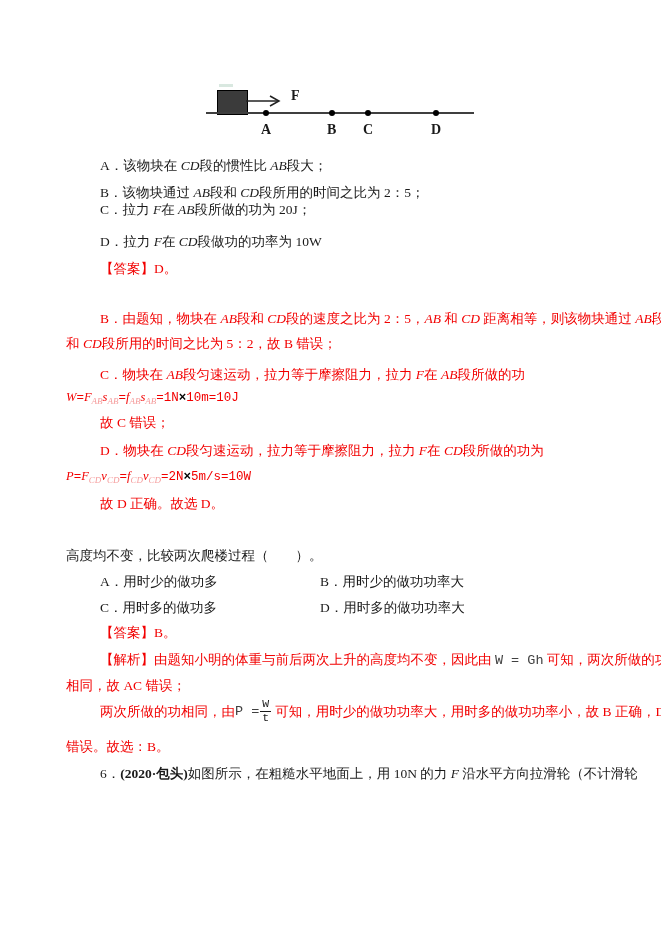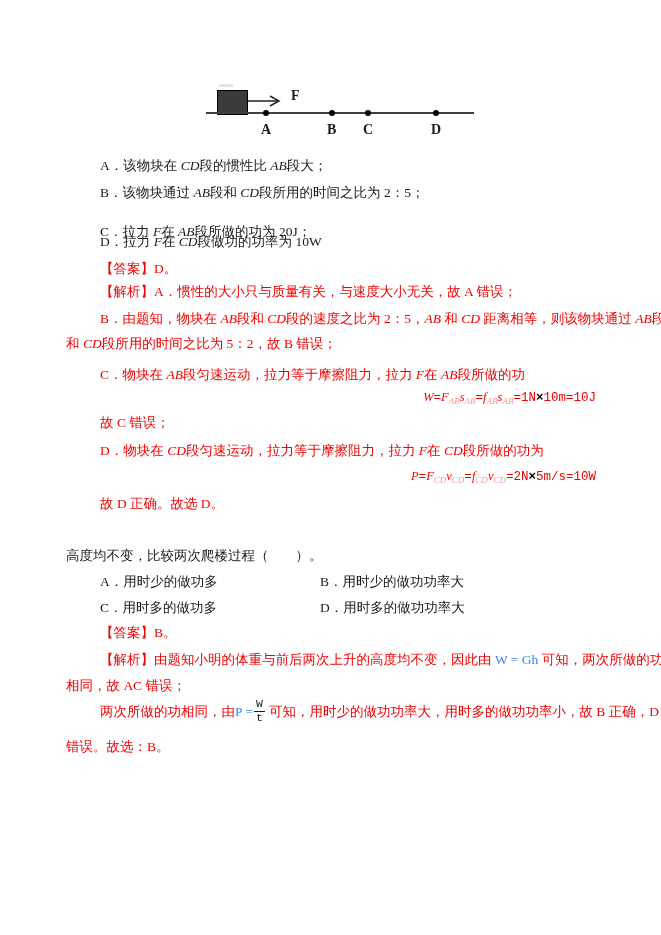--- a/index.html
+++ b/index.html
@@ -1,29 +1,29 @@
 <!DOCTYPE html>
 <html><head>
 <meta charset="utf-8">
 <style>
   html,body{margin:0;padding:0;background:#ffffff;}
   .page{position:relative;width:661px;height:935px;background:#ffffff;overflow:hidden;
         font-family:"Liberation Serif","DejaVu Serif",serif;color:#1a1a1a;}
   .ln{position:absolute;left:100px;white-space:nowrap;font-size:13.5px;height:19px;line-height:19px;}
   .cont{left:66px;}
   .red{color:#f20000;}
-  .ctr{left:66px;width:530px;text-align:right;font-size:12.5px;}
+  .ctr{left:66px;width:530px;text-align:left;font-size:12.5px;}
   .ctr span{font-family:"Liberation Mono","DejaVu Sans Mono",monospace;}
   .ctr .it{font-family:"Liberation Serif",serif;}
   .it{font-style:italic;}
   .bd{font-weight:bold;}
   .sb{font-size:9px;font-style:italic;color:#f59c9c;vertical-align:-3px;
       font-family:"Liberation Serif",serif !important;}
   .x{color:#000000;font-weight:bold;}
-  .bk{color:#3b82f6;font-family:Liberation Serif, serif;}
+  .bk{color:#404040;font-family:Liberation Mono, monospace;}
   .lnf{display:flex;align-items:center;height:34px;}
   .frac{display:inline-flex;flex-direction:column;align-items:center;color:#1a1a1a;
         font-family:"Liberation Mono","DejaVu Sans Mono",monospace;
         font-size:11.5px;line-height:1.1;margin:0 4px 0 1px;}
   .frac .num{display:block;border-bottom:1.4px solid #1a1a1a;padding:0 2px;}
   .frac .den{display:block;}
   
   .diagram{position:absolute;left:0;top:0;width:661px;height:150px;}
   .smudge{position:absolute;left:219px;top:84px;width:14px;height:3px;background:#d9e8e0;}
   .block{position:absolute;left:217px;top:90px;width:29px;height:23px;background:#3b3b3b;border:1px solid #000;}
@@ -52,25 +52,24 @@
     <div class="dot" style="left:365px"></div>
     <div class="dot" style="left:433px"></div>
     <span class="ptlabel" style="left:261px">A</span>
     <span class="ptlabel" style="left:327px">B</span>
     <span class="ptlabel" style="left:363px">C</span>
     <span class="ptlabel" style="left:431px">D</span>
   </div>
 
   <div class="ln" style="top:156px"><span>A．该物块在 </span><span class="it">CD</span><span>段的惯性比 </span><span class="it">AB</span><span>段大；</span></div>
   <div class="ln" style="top:183px"><span>B．该物块通过 </span><span class="it">AB</span><span>段和 </span><span class="it">CD</span><span>段所用的时间之比为 2：5；</span></div>
-  <div class="ln" style="top:222px"><span>C．拉力 </span><span class="it">F</span><span>在 </span><span class="it">AB</span><span>段所做的功为 20J；</span></div>
+  <div class="ln" style="top:200px"><span>C．拉力 </span><span class="it">F</span><span>在 </span><span class="it">AB</span><span>段所做的功为 20J；</span></div>
   <div class="ln" style="top:232px"><span>D．拉力 </span><span class="it">F</span><span>在 </span><span class="it">CD</span><span>段做功的功率为 10W</span></div>
 
   <div class="ln red" style="top:259px">【答案】D。</div>
-  <div class="ln red" style="top:282px">【解析】A．惯性的大小只与质量有关，与速度大小无关，故 A 错误；</div>
   <div class="ln red" style="top:309px"><span>B．由题知，物块在 </span><span class="it">AB</span><span>段和 </span><span class="it">CD</span><span>段的速度之比为 2：5，</span><span class="it">AB</span><span> 和 </span><span class="it">CD</span><span> 距离相等，则该物块通过 </span><span class="it">AB</span><span>段</span></div>
   <div class="ln cont red" style="top:334px"><span>和 </span><span class="it">CD</span><span>段所用的时间之比为 5：2，故 B 错误；</span></div>
   <div class="ln red" style="top:365px"><span>C．物块在 </span><span class="it">AB</span><span>段匀速运动，拉力等于摩擦阻力，拉力 </span><span class="it">F</span><span>在 </span><span class="it">AB</span><span>段所做的功</span></div>
 
   <div class="ln ctr red" style="top:388px"><span class="it">W</span><span>=</span><span class="it">F</span><span class="sb">AB</span><span class="it">s</span><span class="sb">AB</span><span>=</span><span class="it">f</span><span class="sb">AB</span><span class="it">s</span><span class="sb">AB</span><span>=1N</span><span class="x">×</span><span>10m=10J</span></div>
 
   <div class="ln red" style="top:413px">故 C 错误；</div>
   <div class="ln red" style="top:441px"><span>D．物块在 </span><span class="it">CD</span><span>段匀速运动，拉力等于摩擦阻力，拉力 </span><span class="it">F</span><span>在 </span><span class="it">CD</span><span>段所做的功为</span></div>
 
   <div class="ln ctr red" style="top:467px"><span class="it">P</span><span>=</span><span class="it">F</span><span class="sb">CD</span><span class="it">v</span><span class="sb">CD</span><span>=</span><span class="it">f</span><span class="sb">CD</span><span class="it">v</span><span class="sb">CD</span><span>=2N</span><span class="x">×</span><span>5m/s=10W</span></div>
@@ -89,14 +88,15 @@
     <span>两次所做的功相同，由 </span>
       <span class="bk">P = </span>
       <span class="frac">
         <span class="num">W</span>
         <span class="den">t</span>
       </span>
       <span>可知，用时少的做功功率大，用时多的做功功率小，故 B 正确，D</span>
   </div>
   <div class="ln cont red" style="top:737px">错误。故选：B。</div>
 
+  <div class="ln" style="top:764px"><span>6．</span><span class="bd">(2020·包头)</span><span>如图所示，在粗糙水平地面上，用 10N 的力 </span><span class="it">F</span><span> 沿水平方向拉滑轮（不计滑轮</span></div>
 
 </div>
 
 </body></html>

